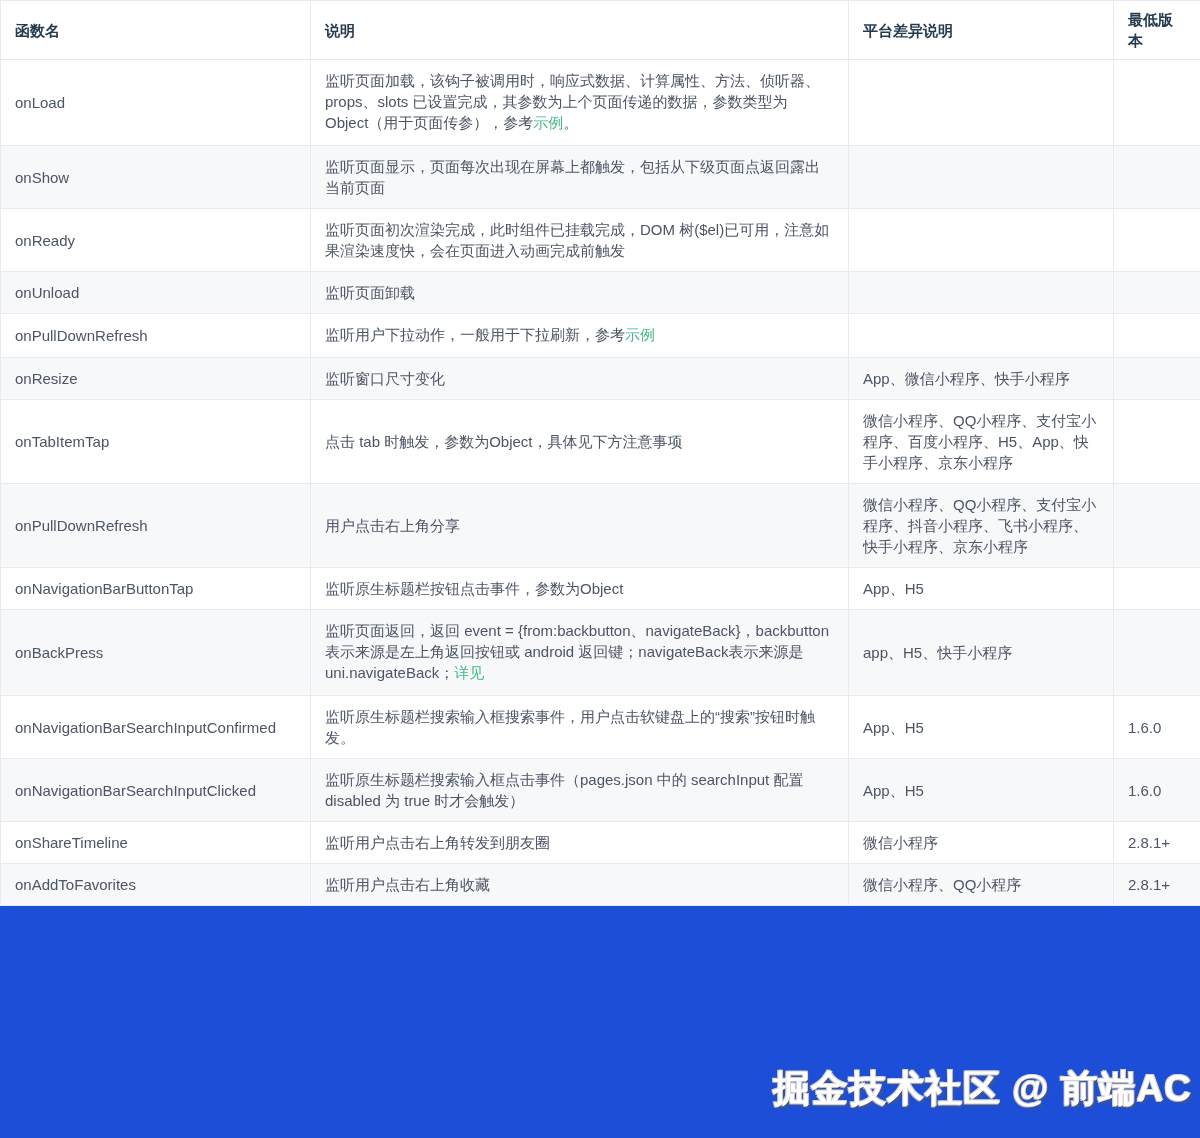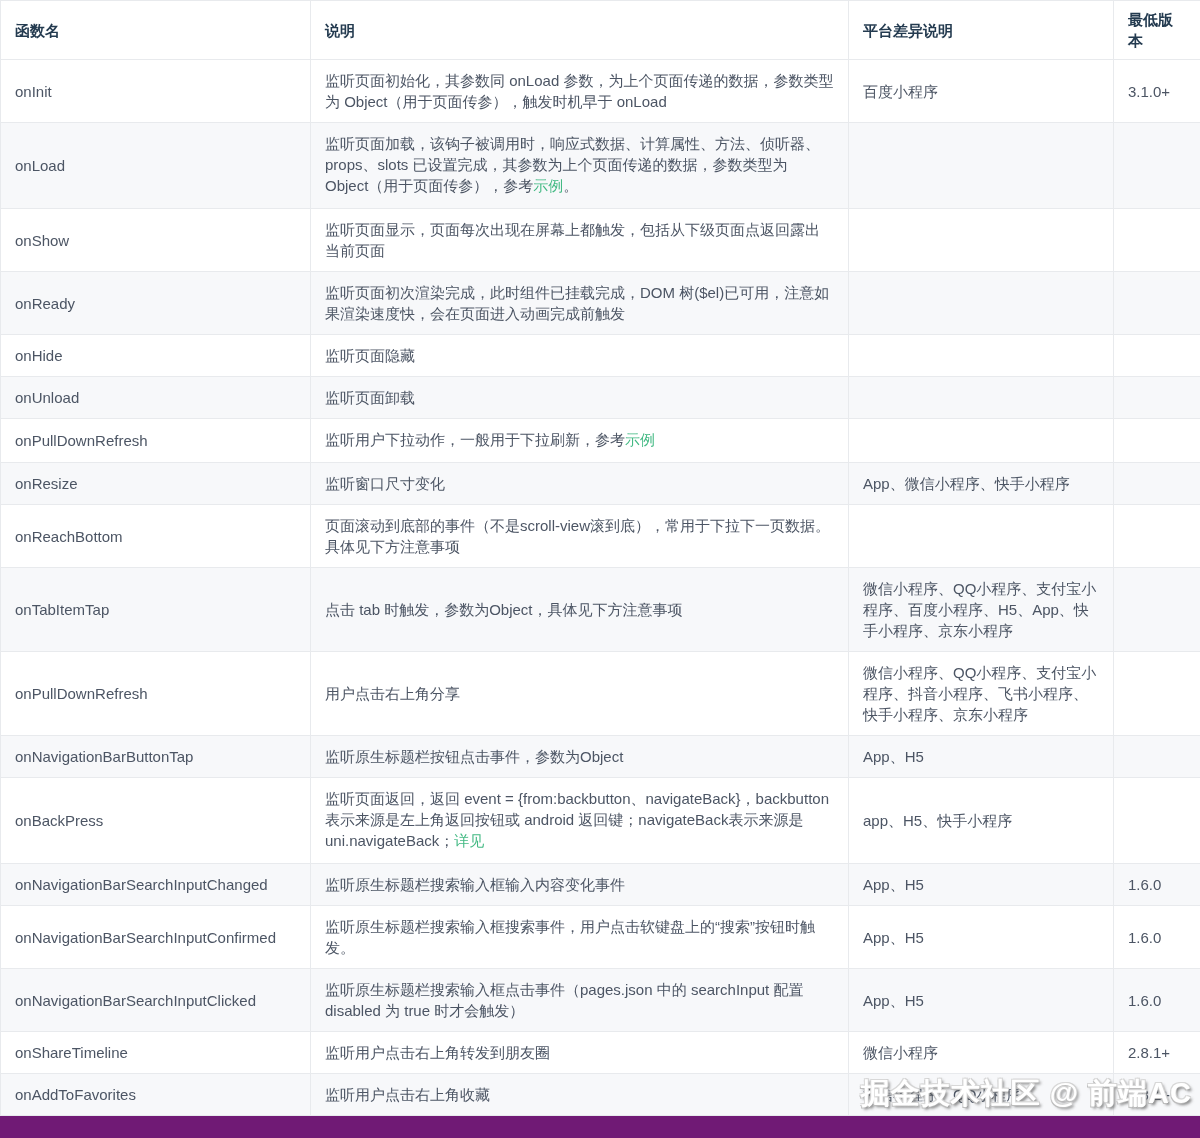--- a/index.html
+++ b/index.html
@@ -1,21 +1,21 @@
 <!DOCTYPE html>
 <html><head>
 <meta charset="utf-8">
 <style>
   html, body { margin: 0; padding: 0; background: #ffffff; }
   body { font-family: "Liberation Sans", "DejaVu Sans", sans-serif; }
   .page {
     position: relative;
     width: 1200px;
     height: 1138px;
-    background: #701a75;
+    background: #1d4ed8;
     overflow: hidden;
   }
   table.doc-table {
     width: 1200px;
     border-collapse: collapse;
     table-layout: fixed;
     font-size: 15px;
     color: #4c5564;
   }
   table.doc-table th {
@@ -41,21 +41,21 @@
   a.link {
     color: #42b983;
     text-decoration: none;
     cursor: pointer;
     font-family: Liberation Mono, monospace;
   }
   .watermark {
     position: absolute;
     right: 8px;
     bottom: 24px;
-    font-size: 29px;
+    font-size: 37px;
     font-weight: 700;
     color: #ffffff;
     letter-spacing: 1px;
     white-space: nowrap;
     text-shadow:
       -1px -1px 0 #d8d8d8,
        1px -1px 0 #d2d2d2,
       -1px  1px 0 #bdbdbd,
        2px  2px 3px rgba(90,90,90,0.75);
     pointer-events: none;
@@ -75,71 +75,53 @@
     <thead>
       <tr>
         <th>函数名</th>
         <th>说明</th>
         <th>平台差异说明</th>
         <th>最低版本</th>
       </tr>
     </thead>
     <tbody id="table-body">
         <tr>
-          <td class="col-name">onInit</td>
-          <td><span>监听页面初始化，其参数同 onLoad 参数，为上个页面传递的数据，参数类型为 Object（用于页面传参），触发时机早于 onLoad</span></td>
-          <td>百度小程序</td>
-          <td>3.1.0+</td>
-        </tr>
-        <tr>
           <td class="col-name">onLoad</td>
           <td><span>监听页面加载，该钩子被调用时，响应式数据、计算属性、方法、侦听器、props、slots 已设置完成，其参数为上个页面传递的数据，参数类型为 Object（用于页面传参），参考</span><a class="link" href="#">示例</a><span>。</span></td>
           <td></td>
           <td></td>
         </tr>
         <tr>
           <td class="col-name">onShow</td>
           <td><span>监听页面显示，页面每次出现在屏幕上都触发，包括从下级页面点返回露出当前页面</span></td>
           <td></td>
           <td></td>
         </tr>
         <tr>
           <td class="col-name">onReady</td>
           <td><span>监听页面初次渲染完成，此时组件已挂载完成，DOM 树($el)已可用，注意如果渲染速度快，会在页面进入动画完成前触发</span></td>
-          <td></td>
-          <td></td>
-        </tr>
-        <tr>
-          <td class="col-name">onHide</td>
-          <td><span>监听页面隐藏</span></td>
           <td></td>
           <td></td>
         </tr>
         <tr>
           <td class="col-name">onUnload</td>
           <td><span>监听页面卸载</span></td>
           <td></td>
           <td></td>
         </tr>
         <tr>
           <td class="col-name">onPullDownRefresh</td>
           <td><span>监听用户下拉动作，一般用于下拉刷新，参考</span><a class="link" href="#">示例</a></td>
           <td></td>
           <td></td>
         </tr>
         <tr>
           <td class="col-name">onResize</td>
           <td><span>监听窗口尺寸变化</span></td>
           <td>App、微信小程序、快手小程序</td>
-          <td></td>
-        </tr>
-        <tr>
-          <td class="col-name">onReachBottom</td>
-          <td><span>页面滚动到底部的事件（不是scroll-view滚到底），常用于下拉下一页数据。具体见下方注意事项</span></td>
-          <td></td>
           <td></td>
         </tr>
         <tr>
           <td class="col-name">onTabItemTap</td>
           <td><span>点击 tab 时触发，参数为Object，具体见下方注意事项</span></td>
           <td>微信小程序、QQ小程序、支付宝小程序、百度小程序、H5、App、快手小程序、京东小程序</td>
           <td></td>
         </tr>
         <tr>
           <td class="col-name">onPullDownRefresh</td>
@@ -151,26 +133,20 @@
           <td class="col-name">onNavigationBarButtonTap</td>
           <td><span>监听原生标题栏按钮点击事件，参数为Object</span></td>
           <td>App、H5</td>
           <td></td>
         </tr>
         <tr>
           <td class="col-name">onBackPress</td>
           <td><span>监听页面返回，返回 event = {from:backbutton、navigateBack}，backbutton 表示来源是左上角返回按钮或 android 返回键；navigateBack表示来源是 uni.navigateBack；</span><a class="link" href="#">详见</a></td>
           <td>app、H5、快手小程序</td>
           <td></td>
-        </tr>
-        <tr>
-          <td class="col-name">onNavigationBarSearchInputChanged</td>
-          <td><span>监听原生标题栏搜索输入框输入内容变化事件</span></td>
-          <td>App、H5</td>
-          <td>1.6.0</td>
         </tr>
         <tr>
           <td class="col-name">onNavigationBarSearchInputConfirmed</td>
           <td><span>监听原生标题栏搜索输入框搜索事件，用户点击软键盘上的“搜索”按钮时触发。</span></td>
           <td>App、H5</td>
           <td>1.6.0</td>
         </tr>
         <tr>
           <td class="col-name">onNavigationBarSearchInputClicked</td>
           <td><span>监听原生标题栏搜索输入框点击事件（pages.json 中的 searchInput 配置 disabled 为 true 时才会触发）</span></td>

